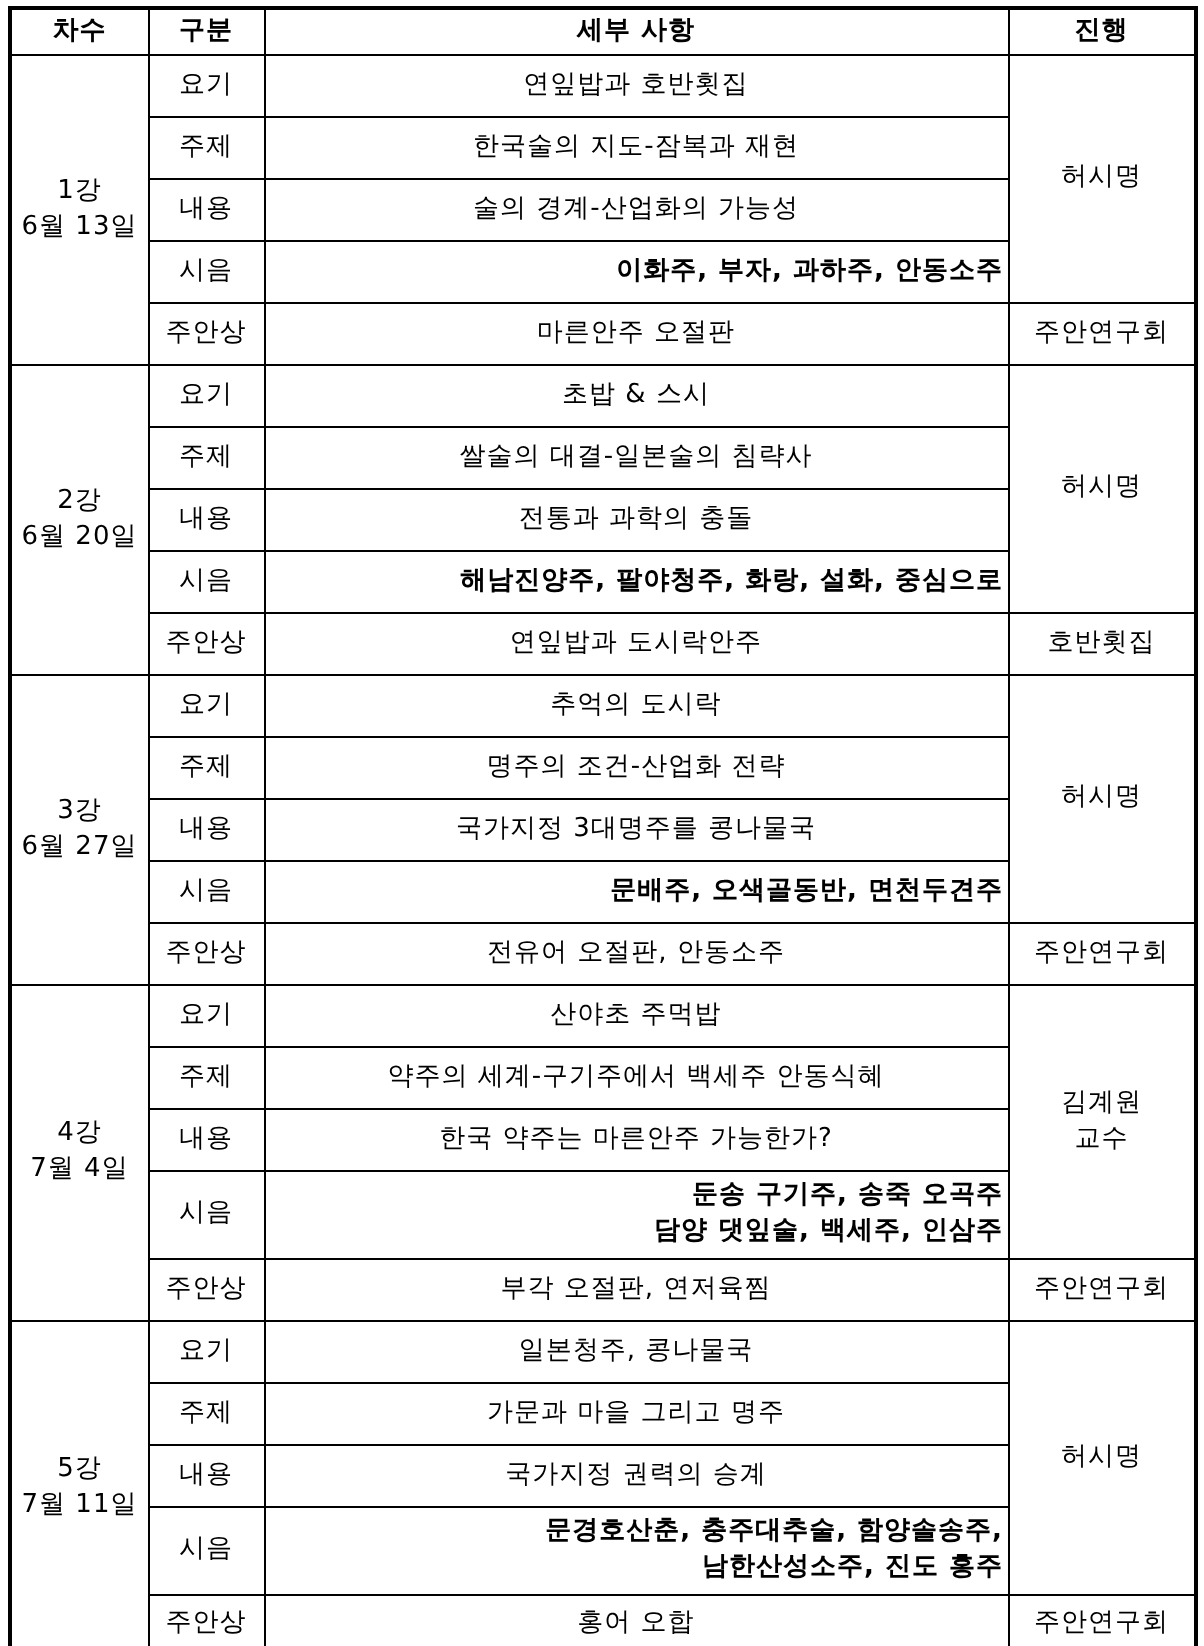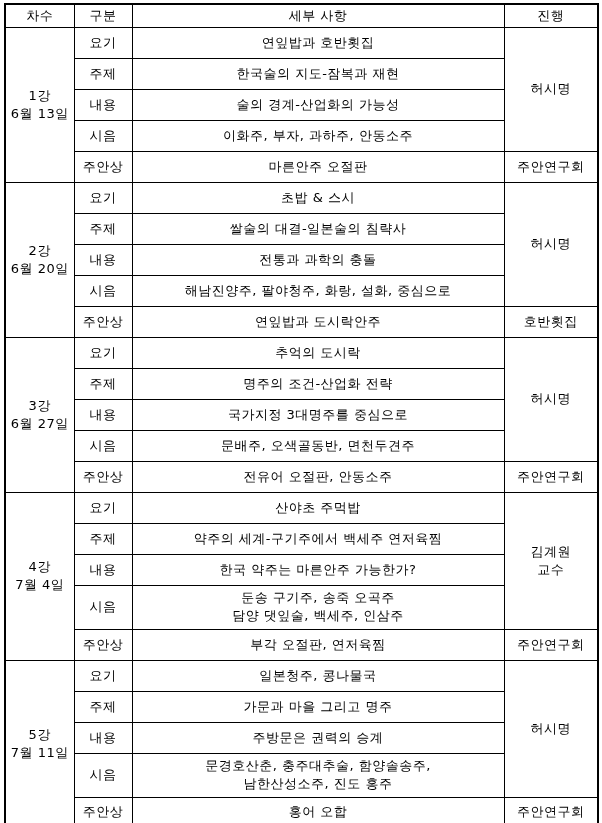--- a/index.html
+++ b/index.html
@@ -17,22 +17,22 @@
     vertical-align:middle;
     font-family:"DejaVu Sans","Liberation Sans",sans-serif;
     font-size:13px;
     line-height:1.35;
     color:#000000;
     padding:1px 2px;
     white-space:pre-line;
     letter-spacing:0.5px;
     overflow:hidden;
   }
-  th{font-weight:normal;}
-  .bold{font-weight:normal;}
+  th{font-weight:bold;}
+  .bold{font-weight:bold;text-align:right;}
   tr.h-head{height:23px;}
   tr.h-row{height:31px;}
   tr.h-tall{height:44px;}
 </style>
 </head>
 <body>
 
 <table>
   <colgroup>
     <col style="width:69px">
@@ -102,42 +102,42 @@
     <td>요기</td>
     <td>추억의 도시락</td>
     <td rowspan="4">허시명</td>
   </tr>
   <tr class="h-row">
     <td>주제</td>
     <td>명주의 조건-산업화 전략</td>
   </tr>
   <tr class="h-row">
     <td>내용</td>
-    <td>국가지정 3대명주를 중심으로</td>
+    <td>국가지정 3대명주를 콩나물국</td>
   </tr>
   <tr class="h-row">
     <td>시음</td>
     <td class="bold">문배주, 오색골동반, 면천두견주</td>
   </tr>
   <tr class="h-row">
     <td>주안상</td>
     <td>전유어 오절판, 안동소주</td>
     <td>주안연구회</td>
   </tr>
 
   <tr class="h-row">
     <td rowspan="5"><span>4강</span><br><span>7월 4일</span></td>
     <td>요기</td>
     <td>산야초 주먹밥</td>
     <td rowspan="4">김계원
 교수</td>
   </tr>
   <tr class="h-row">
     <td>주제</td>
-    <td>약주의 세계-구기주에서 백세주 연저육찜</td>
+    <td>약주의 세계-구기주에서 백세주 안동식혜</td>
   </tr>
   <tr class="h-row">
     <td>내용</td>
     <td>한국 약주는 마른안주 가능한가?</td>
   </tr>
   <tr class="h-tall">
     <td>시음</td>
     <td class="bold">둔송 구기주, 송죽 오곡주
 담양 댓잎술, 백세주, 인삼주</td>
   </tr>
@@ -152,21 +152,21 @@
     <td>요기</td>
     <td>일본청주, 콩나물국</td>
     <td rowspan="4">허시명</td>
   </tr>
   <tr class="h-row">
     <td>주제</td>
     <td>가문과 마을 그리고 명주</td>
   </tr>
   <tr class="h-row">
     <td>내용</td>
-    <td>주방문은 권력의 승계</td>
+    <td>국가지정 권력의 승계</td>
   </tr>
   <tr class="h-tall">
     <td>시음</td>
     <td class="bold">문경호산춘, 충주대추술, 함양솔송주,
 남한산성소주, 진도 홍주</td>
   </tr>
   <tr class="h-row">
     <td>주안상</td>
     <td>홍어 오합</td>
     <td>주안연구회</td>

